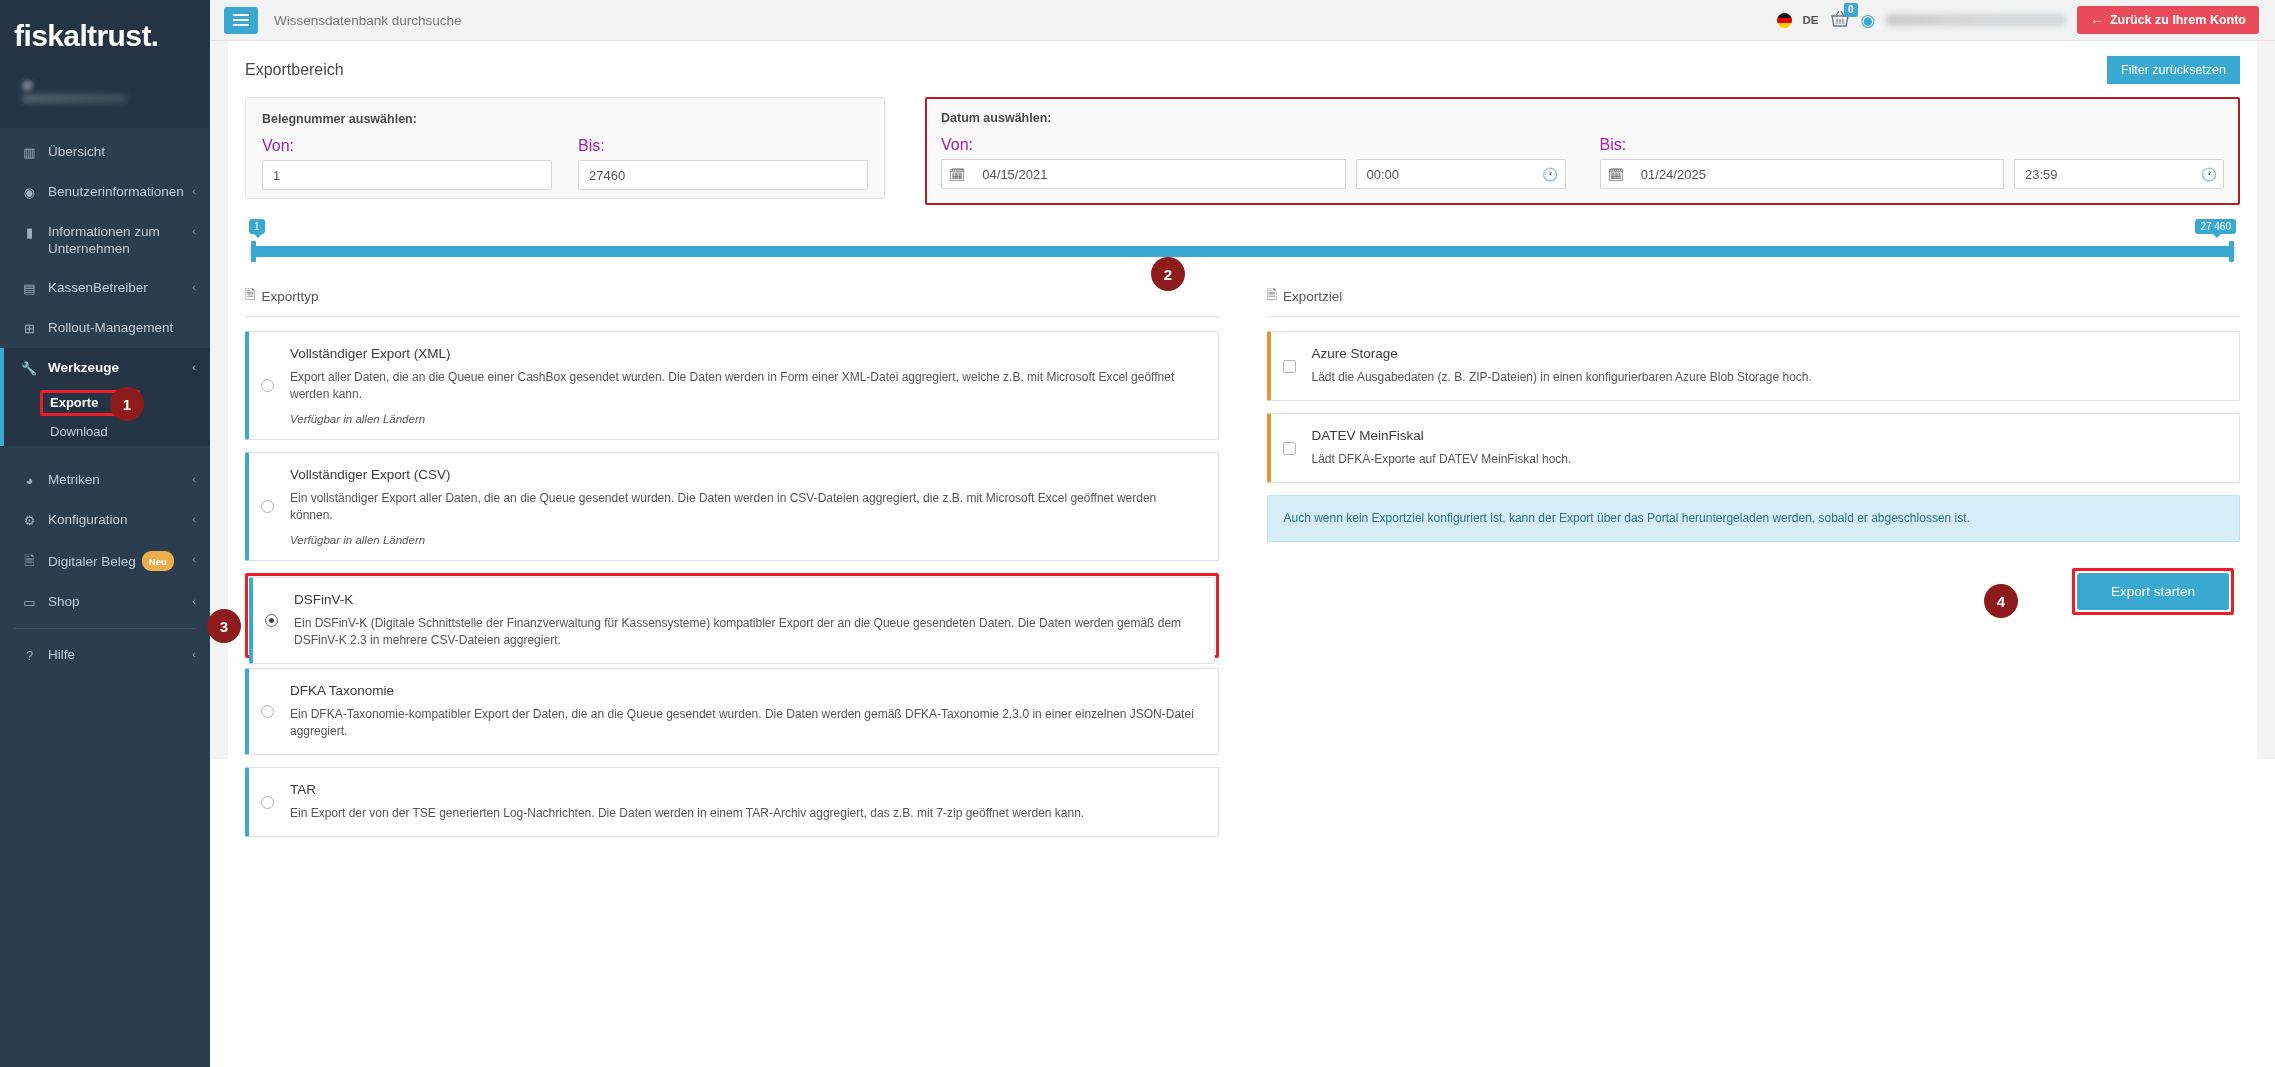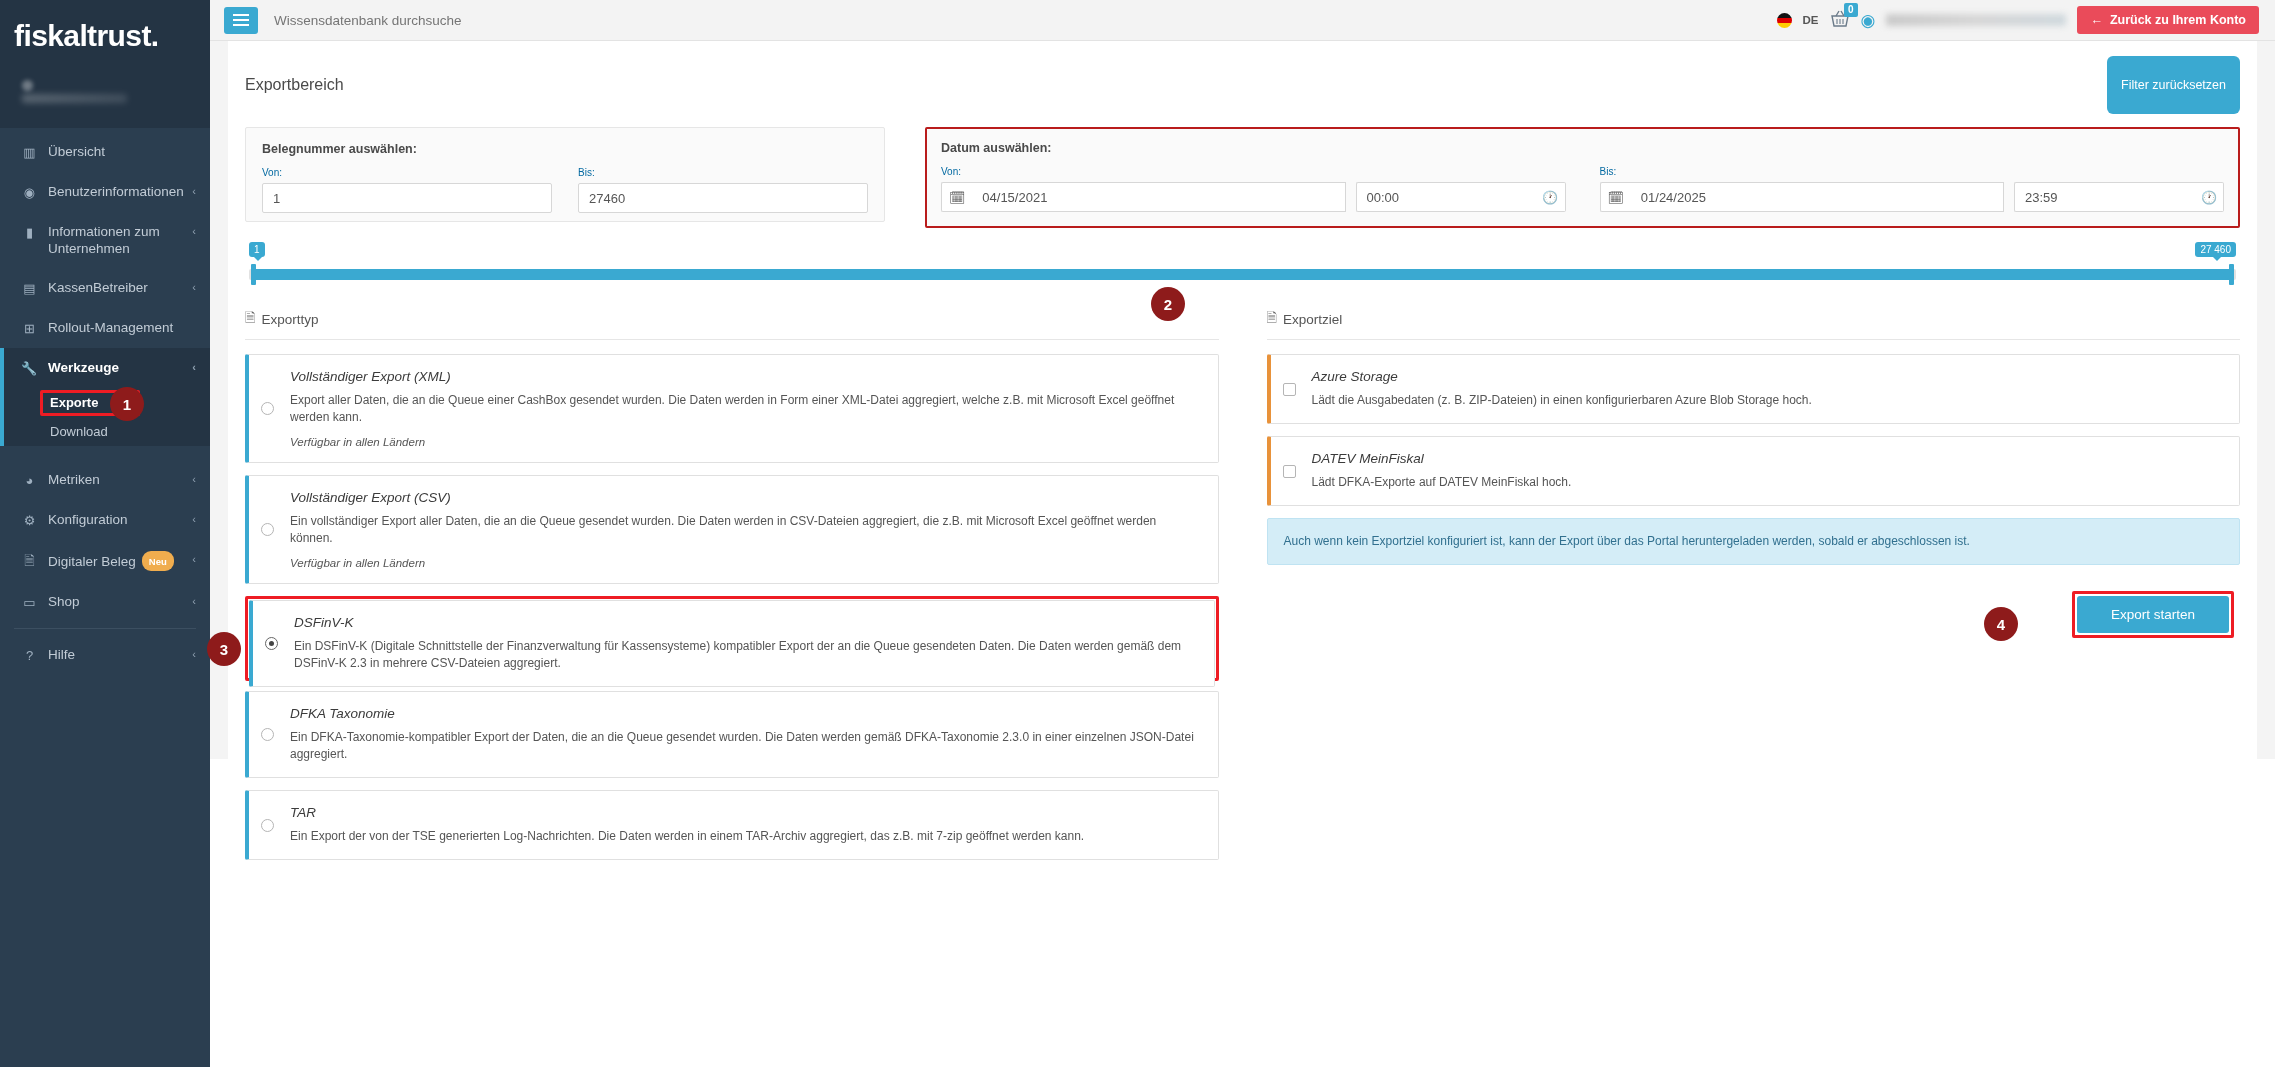--- a/index.html
+++ b/index.html
@@ -128,34 +128,34 @@
   }
 
   
   .content { padding: 0 18px 0 18px; }
   .page-head {
     display: flex; align-items: center; justify-content: space-between;
     background: #fff; padding: 15px 17px 13px 17px;
   }
   .page-title { font-size: 16px; color: #4a4a4a; }
   .btn-cyan {
-    background: #3aa9d1; color: #fff; border: none; border-radius: 6px;
-    font-size: 12.5px; padding: 22px 14px; cursor: pointer;
+    background: #3aa9d1; color: #fff; border: none; border-radius: 0;
+    font-size: 12.5px; padding: 7px 14px; cursor: pointer;
     font-family: "Liberation Sans", sans-serif;
   }
 
   .white-body { background:#fff; padding: 0 17px 12px 17px; }
 
   .filters-row { display: flex; gap: 0; align-items: flex-start; position: relative; }
   .panel {
     background: #fafafa; border: 1px solid #e6e6e6; border-radius: 2px;
     padding: 14px 16px 8px 16px;
   }
   .panel-title { font-size: 12.5px; font-weight: bold; color: #4a4a4a; margin-bottom: 11px; }
-  .fld-label { font-size: 10px; color: #0369a1; margin-bottom: 5px; }
+  .fld-label { font-size: 16px; color: #a21caf; margin-bottom: 5px; }
   .txtin {
     border: 1px solid #d7d7d7; background: #fff; border-radius: 2px;
     height: 30px; font-size: 13px; color: #555; padding: 0 10px;
     font-family: "Liberation Sans", sans-serif; outline: none; width: 100%;
   }
   .panel-beleg { width: 640px; }
   .beleg-grid { display: flex; gap: 26px; }
   .beleg-col { flex: 1 1 0; }
 
   .panel-datum {
@@ -236,21 +236,21 @@
   .opt .radio.on { border-color: #666; }
   .opt .radio.on::after {
     content:""; position: absolute; left: 3px; top: 3px;
     width: 5px; height: 5px; border-radius: 50%; background: #444;
   }
   .opt .cbx {
     width: 13px; height: 13px; border: 1px solid #b5b5b5; border-radius: 2px;
     flex: 0 0 13px; margin-right: 16px; background: #fff;
   }
   .opt-body { flex: 1 1 auto; }
-  .opt-title { font-size: 13.5px; color: #3b3b3b; margin-bottom: 8px; font-style: italic; }
+  .opt-title { font-size: 13.5px; color: #3b3b3b; margin-bottom: 8px; }
   .opt-desc { font-size: 12px; color: #555; line-height: 17px; }
   .opt-note { font-size: 11.5px; color: #555; font-style: italic; margin-top: 10px; }
 
   .opt-highlight-wrap { position: relative; padding: 4px; }
   .opt-highlight-wrap .redbox {
     position: absolute; left: 0; right: 0; top: 0; bottom: 10px;
     border: 3px solid #ee1c24; border-radius: 2px; pointer-events: none;
   }
 
   .alert-info {

